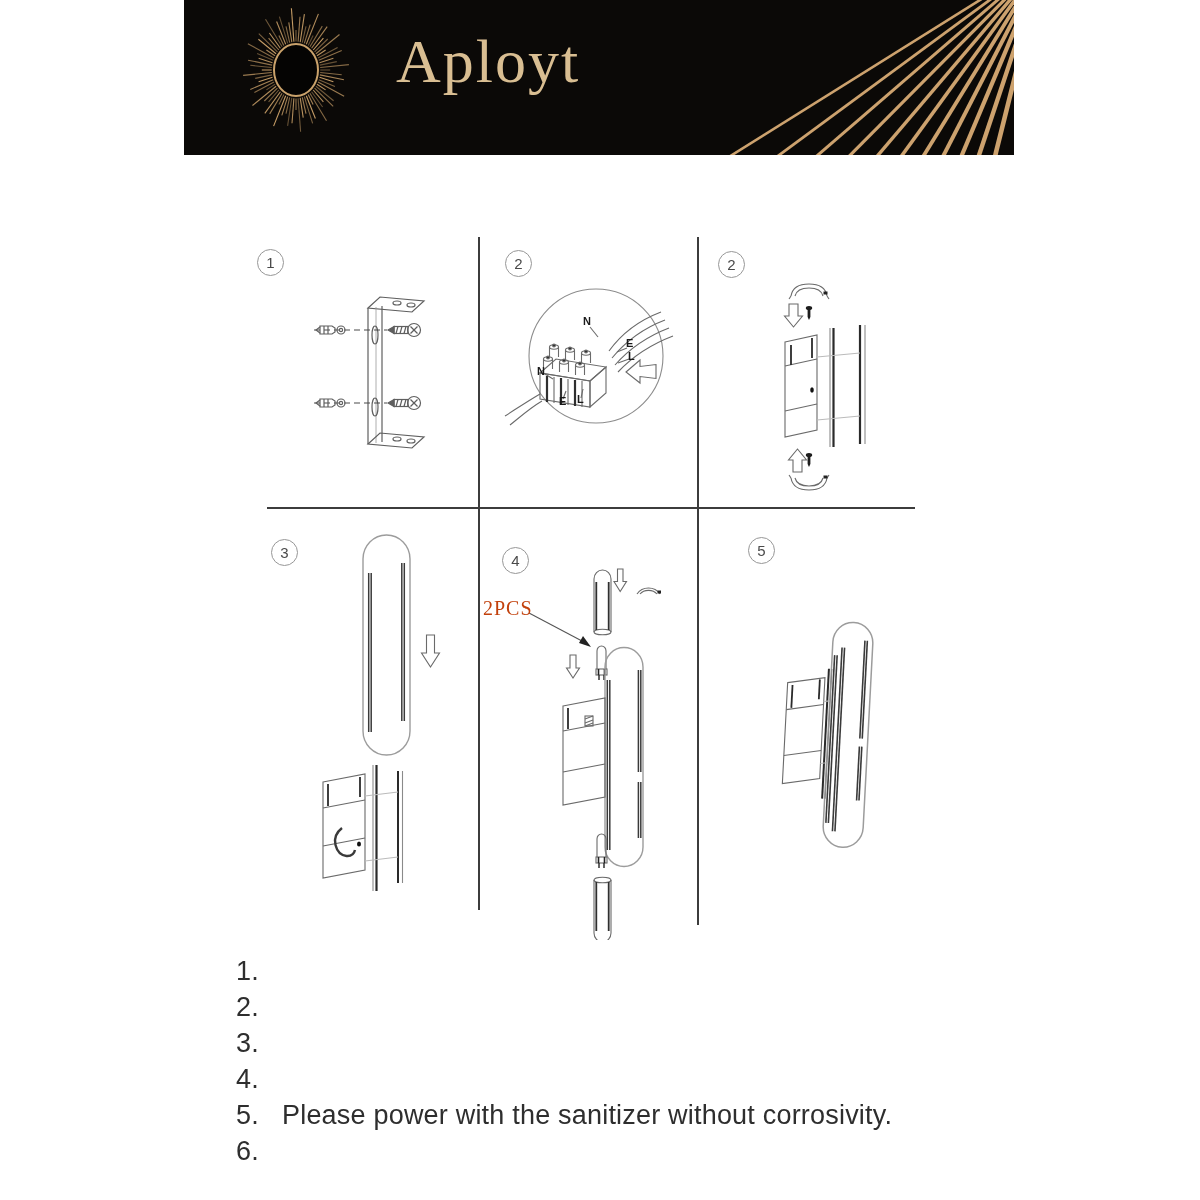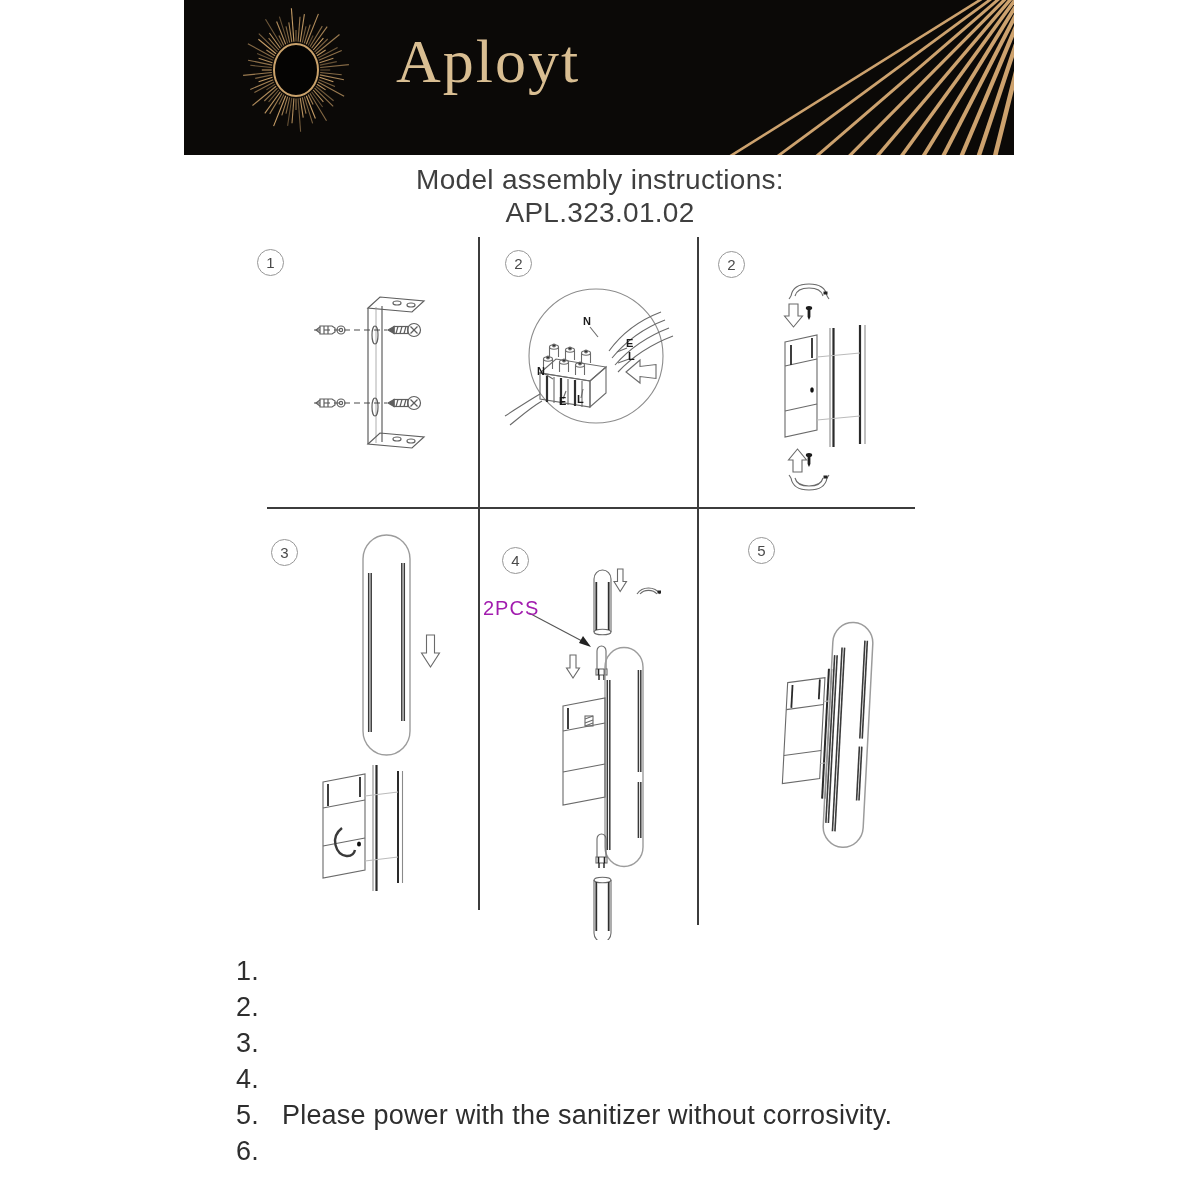--- a/index.html
+++ b/index.html
@@ -21,22 +21,22 @@
   .divider{position:absolute;background:#3c3c3c;}
   .v1{left:478px;top:237px;width:2px;height:673px;}
   .v2{left:697px;top:237px;width:2px;height:688px;}
   .h1{left:267px;top:507px;width:648px;height:2px;}
 
   .badge{position:absolute;width:25px;height:25px;border:1px solid #979797;border-radius:50%;
          display:flex;align-items:center;justify-content:center;font-size:15px;color:#4a4a4a;background:#fff;}
 
   .panel{position:absolute;}
   .wlabel{position:absolute;font-size:11px;font-weight:bold;color:#1a1a1a;line-height:1;}
-  .pcs{position:absolute;left:483px;top:598px;font-family:Liberation Sans, sans-serif;
-       font-size:20px;letter-spacing:1px;color:#a21caf;line-height:1;}
+  .pcs{position:absolute;left:483px;top:598px;font-family:Liberation Serif, serif;
+       font-size:20px;letter-spacing:1px;color:#c2410c;line-height:1;}
 
   
   .instructions{position:absolute;left:236px;top:956px;width:760px;list-style:none;margin:0;padding:0;}
   .ins-row{display:flex;height:36px;align-items:flex-start;font-size:27px;color:#2e2e2e;letter-spacing:.2px;}
   .ins-row .num{width:46px;flex:0 0 46px;}
 </style>
 </head>
 <body>
 
 <div class="page">
@@ -130,24 +130,20 @@
           <line x1="22.8" y1="-9.7" x2="45.7" y2="-19.4" stroke="#cfa46b" stroke-width="1.1" opacity="0.67"></line>
           <line x1="23.5" y1="-7.3" x2="37.4" y2="-11.7" stroke="#cfa46b" stroke-width="1.1" opacity="0.84"></line>
           <line x1="23.9" y1="-4.9" x2="40.8" y2="-8.4" stroke="#cfa46b" stroke-width="1.1" opacity="0.45"></line>
           <line x1="24.2" y1="-2.5" x2="52.9" y2="-5.4" stroke="#cfa46b" stroke-width="1.1" opacity="0.62"></line>
         </g>
       <ellipse cx="64" cy="68" rx="22" ry="26" fill="#050403" stroke="#caa26b" stroke-width="2"></ellipse>
     </svg>
     <div class="brand">Aployt</div>
   </header>
 
-  <div class="title">
-    <div>Model assembly instructions:</div>
-    <div>APL.323.01.02</div>
-  </div>
 
   <div class="divider v1"></div>
   <div class="divider v2"></div>
   <div class="divider h1"></div>
 
   <div class="badge" style="left:257px;top:249px;">
       <span>1</span>
     </div>
   <div class="badge" style="left:505px;top:250px;">
       <span>2</span>

